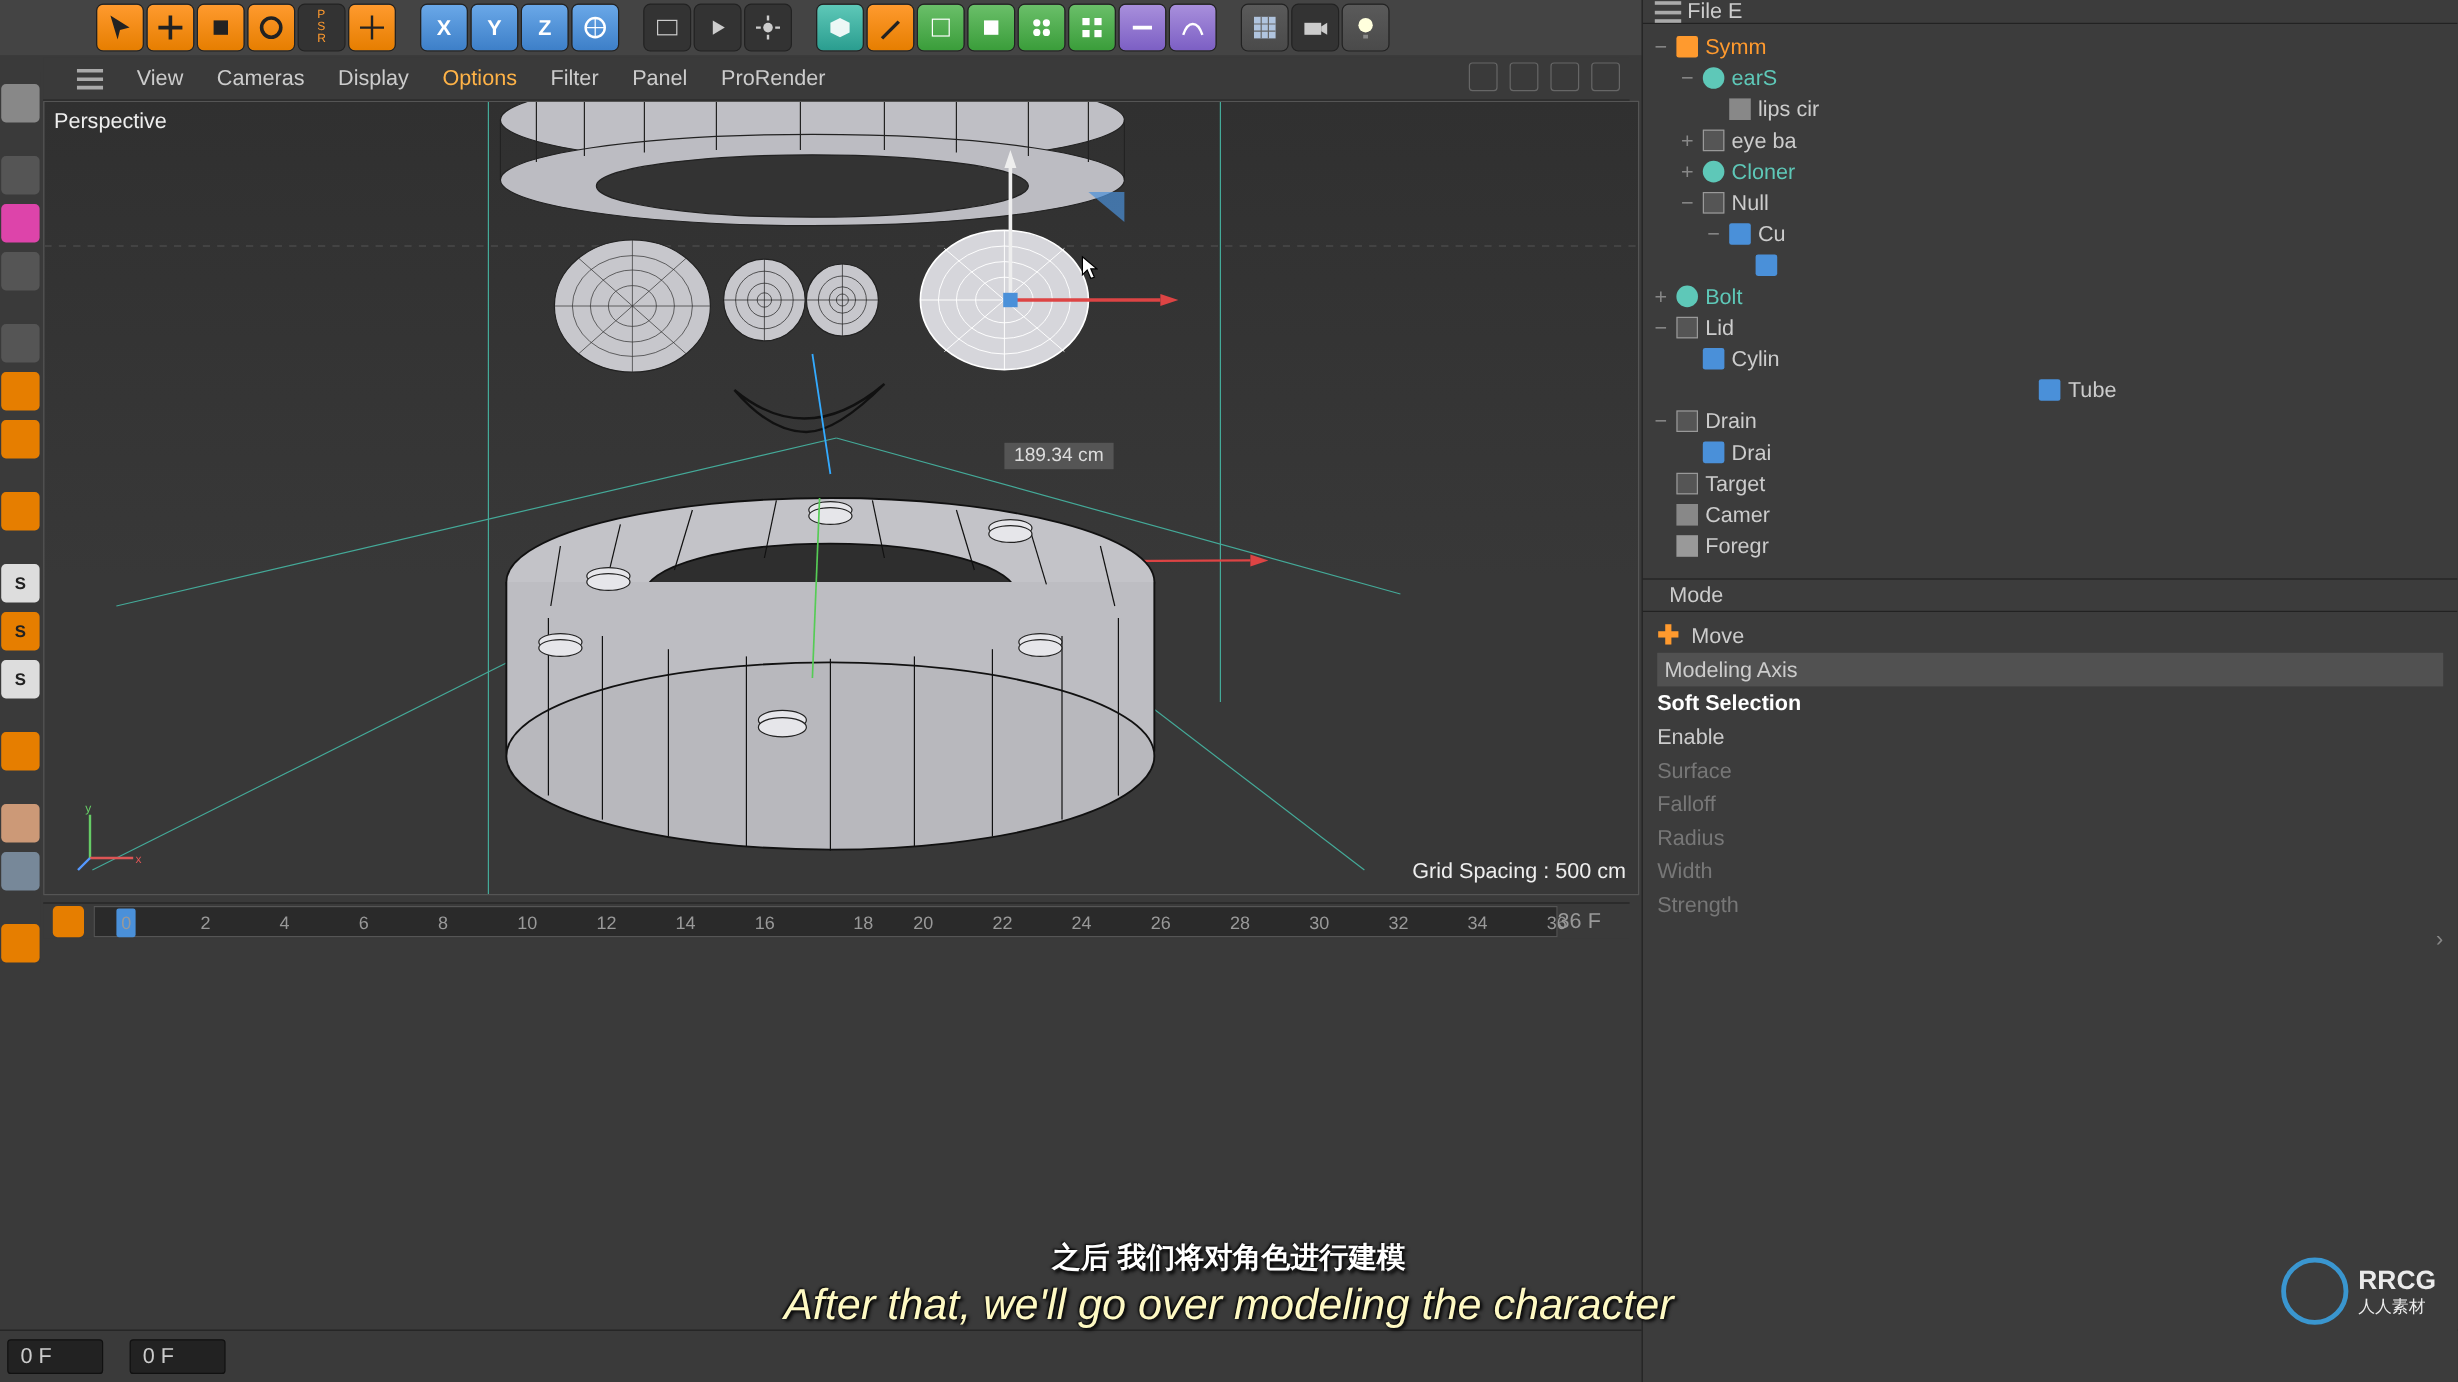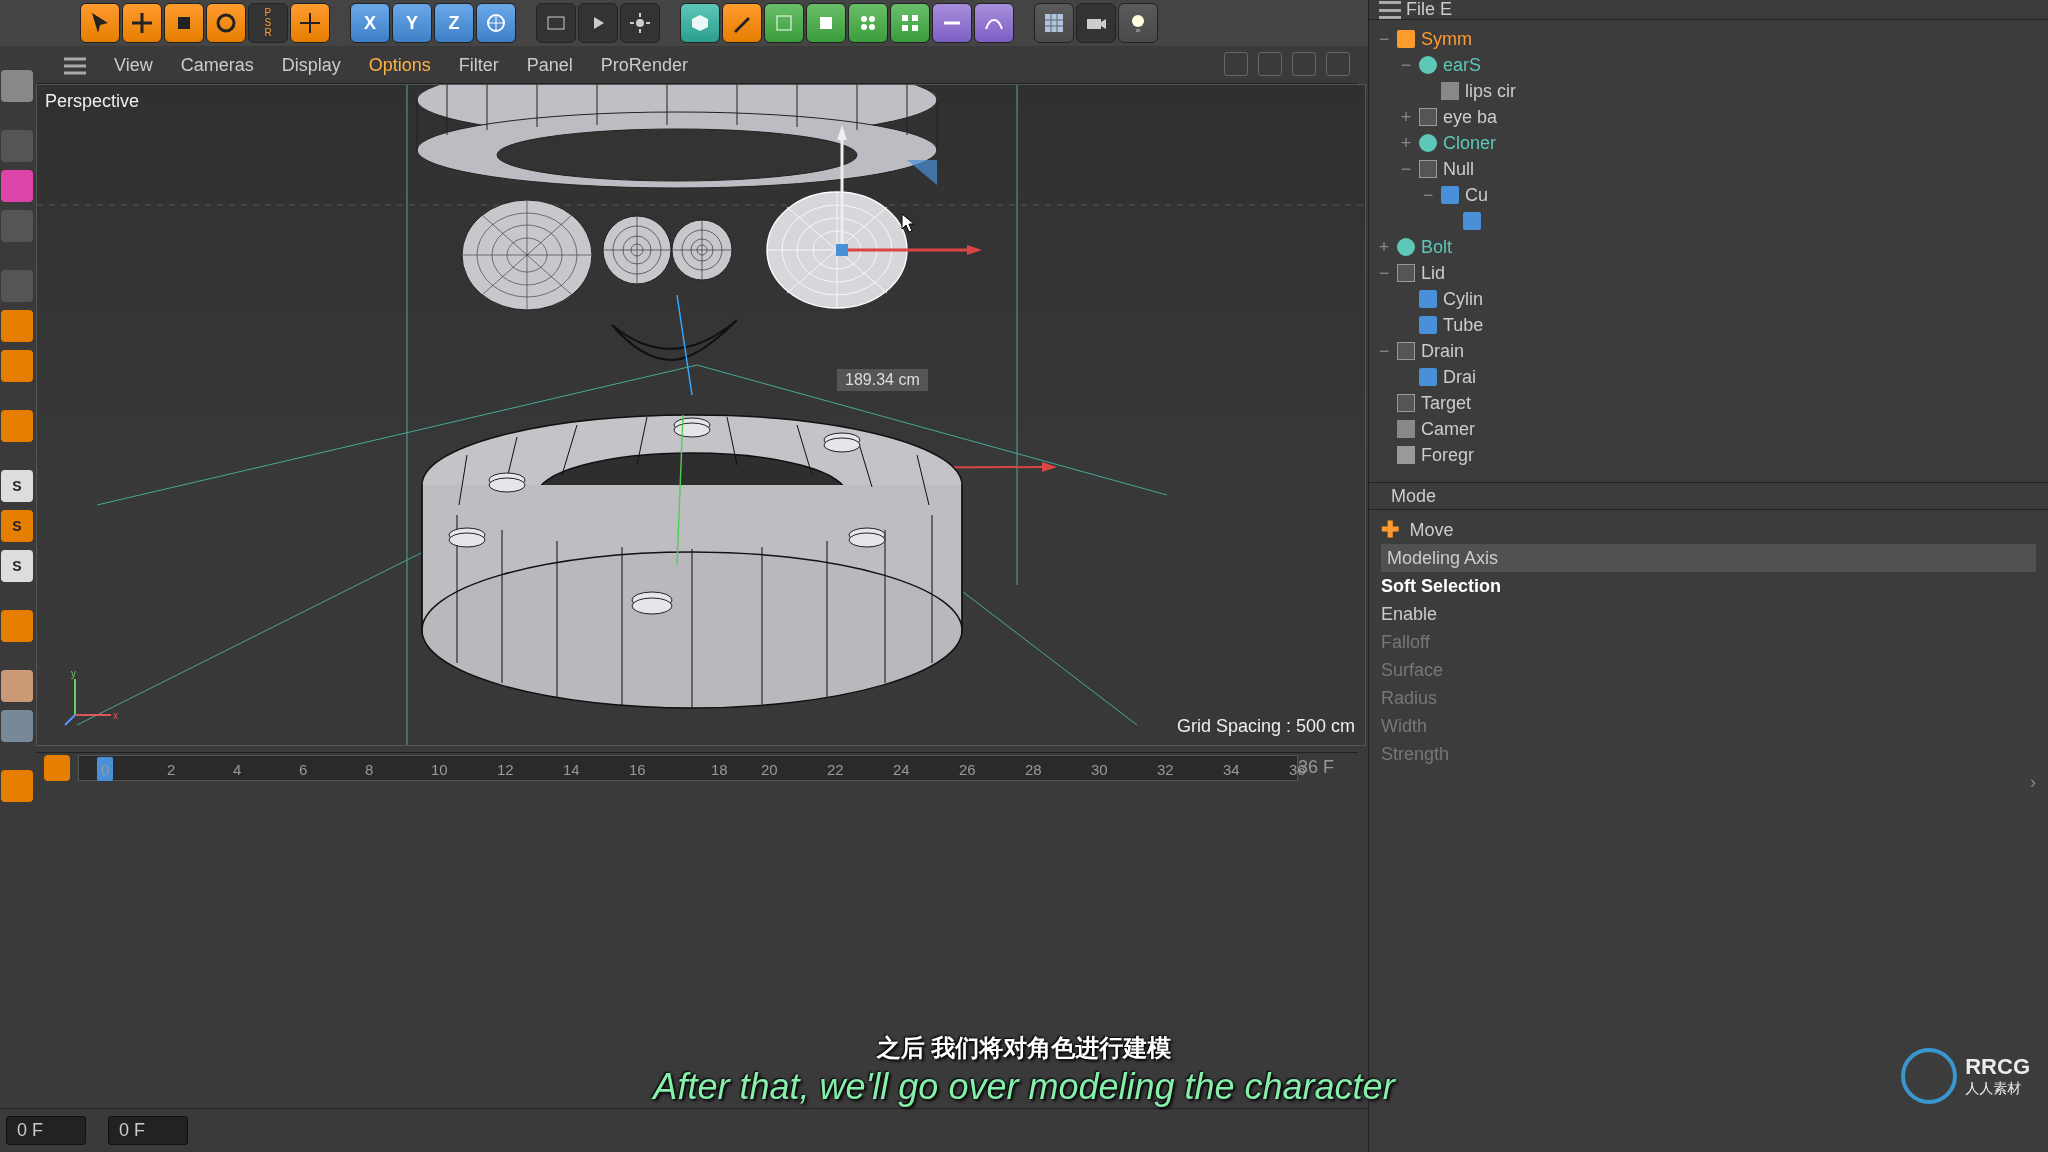--- a/index.html
+++ b/index.html
@@ -232,21 +232,21 @@
 
   
   .subtitle-cn {
     position:absolute; bottom:88px; left:50%; transform:translateX(-50%);
     color:#fff; font-size:24px; font-weight:bold;
     text-shadow: 2px 2px 3px #000, -1px -1px 2px #000;
     white-space:nowrap;
   }
   .subtitle-en {
     position:absolute; bottom:44px; left:50%; transform:translateX(-50%);
-    color:#86efac; font-size:36px; font-weight:500; font-style: italic;
+    color:#fef9c3; font-size:36px; font-weight:500; font-style: italic;
     text-shadow: 2px 2px 3px #000, -1px -1px 2px #000;
     white-space:nowrap;
   }
 
   
   .cursor {
     position:absolute; top: 128px; left: 864px;
     width: 14px; height: 20px;
     pointer-events:none;
   }
@@ -709,21 +709,21 @@
       <div class="tree-row" style="padding-left: 4px;">
         <span class="tog">−</span>
         <span class="icon ic-null"></span>
         <span class="name ">Lid</span>
       </div>
       <div class="tree-row" style="padding-left: 26px;">
         <span class="tog"></span>
         <span class="icon ic-prim"></span>
         <span class="name ">Cylin</span>
       </div>
-      <div class="tree-row" style="padding-left: 26px;">
+      <div class="tree-row" style="padding-left: 26px; justify-content: center;">
         <span class="tog"></span>
         <span class="icon ic-prim"></span>
         <span class="name ">Tube</span>
       </div>
       <div class="tree-row" style="padding-left: 4px;">
         <span class="tog">−</span>
         <span class="icon ic-null"></span>
         <span class="name ">Drain</span>
       </div>
       <div class="tree-row" style="padding-left: 26px;">
@@ -761,24 +761,24 @@
       <span>Modeling Axis</span>
     </div>
     <div class="attr-row">
       <span class="attr-label-bold">Soft Selection</span>
     </div>
     <div id="attrs">
         <div class="attr-row">
           <span class="">Enable</span>
         </div>
         <div class="attr-row">
-          <span class="attr-label-dim">Falloff</span>
+          <span class="attr-label-dim">Surface</span>
         </div>
         <div class="attr-row">
-          <span class="attr-label-dim">Surface</span>
+          <span class="attr-label-dim">Falloff</span>
         </div>
         <div class="attr-row">
           <span class="attr-label-dim">Radius</span>
         </div>
         <div class="attr-row">
           <span class="attr-label-dim">Width</span>
         </div>
         <div class="attr-row">
           <span class="attr-label-dim">Strength</span>
         </div>

